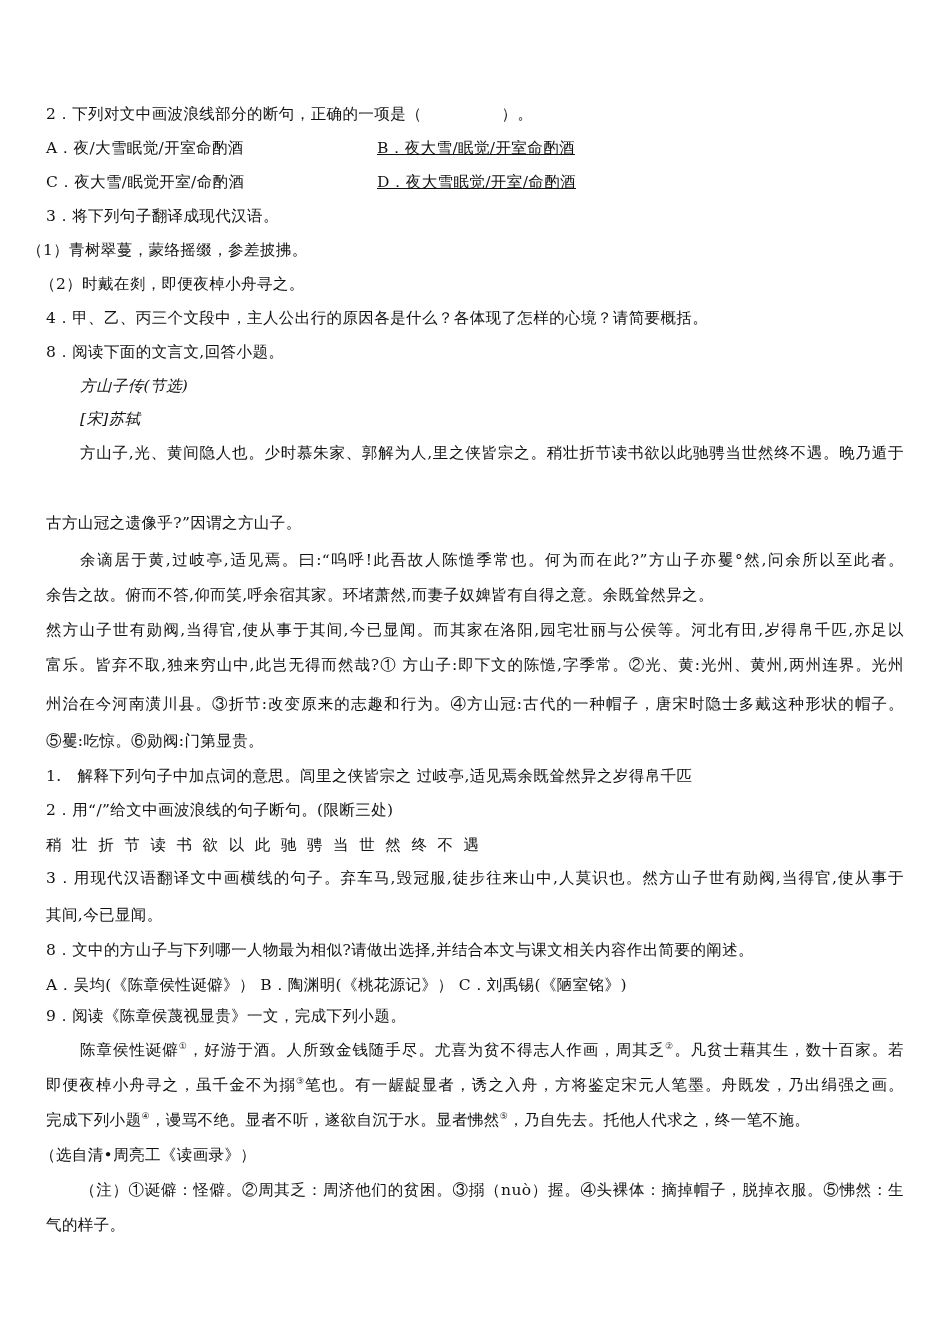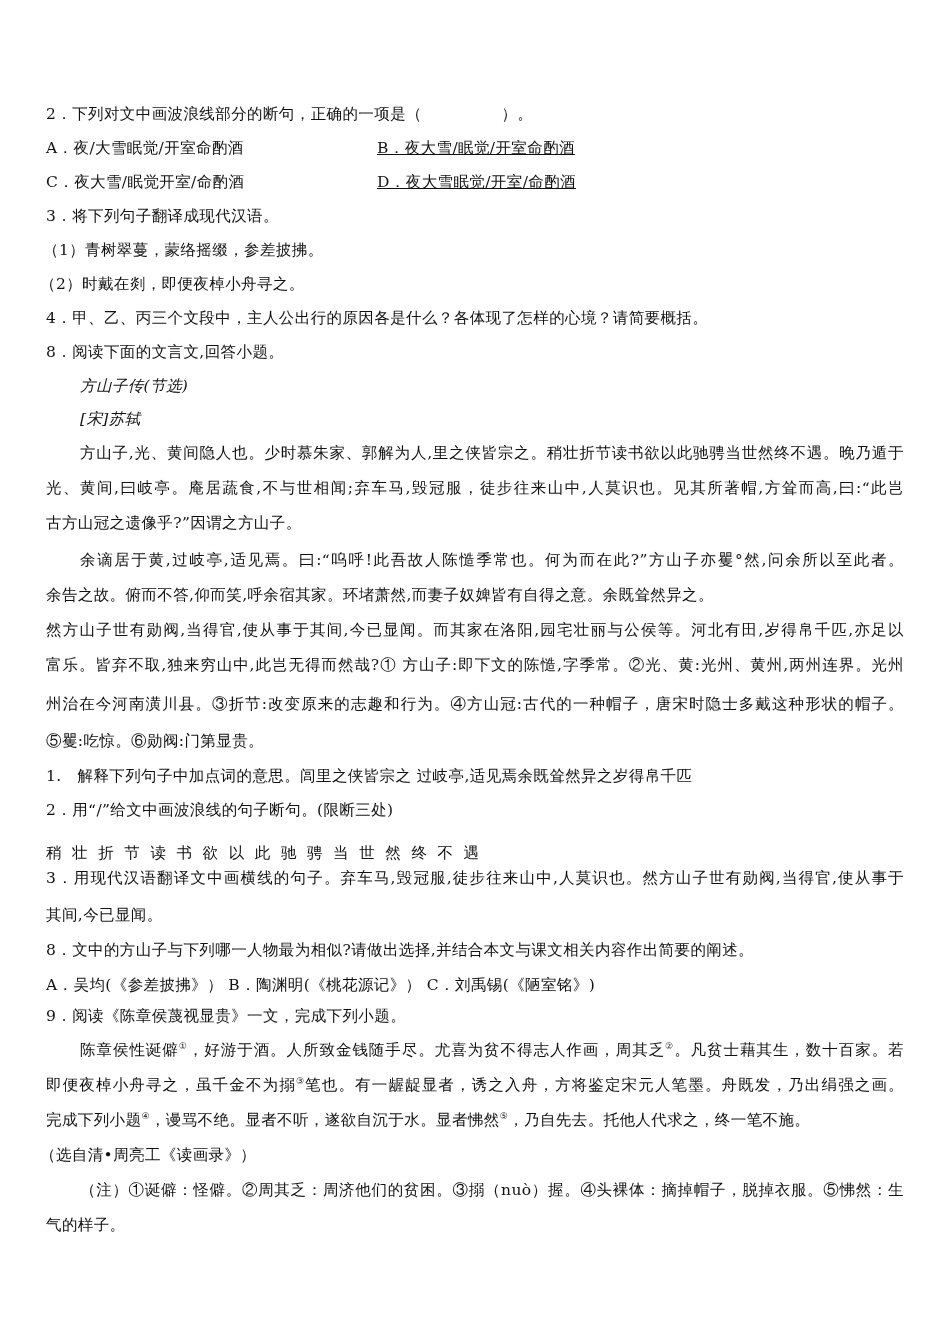--- a/index.html
+++ b/index.html
@@ -9,61 +9,60 @@
     color: #111111;
   }
   .page { position: absolute; left: 0; top: 0; width: 950px; height: 1344px; }
   .ln {
     position: absolute; left: 46px; white-space: nowrap;
     font-size: 15.5px; line-height: 20px; letter-spacing: 0.4px;
   }
   .ln.just { width: 858px; text-align: justify; text-align-last: justify; }
   .ind1 { left: 80px; font-style: italic; }
   .optB { left: 377px; text-decoration: underline; }
-  .spaced { letter-spacing: 10.6px; margin-top: 8px; }
+  .spaced { letter-spacing: 10.6px; }
   sup { font-size: 9px; line-height: 0; vertical-align: super; }
 </style>
 </head>
 <body>
 
 <div class="page">
 
   <div class="ln" style="top:104px">2．下列对文中画波浪线部分的断句，正确的一项是（　　　　　）。</div>
   <div class="ln" style="top:138px">A．夜/大雪眠觉/开室命酌酒</div>
   <div class="ln optB" style="top:138px">B．夜大雪/眠觉/开室命酌酒</div>
   <div class="ln" style="top:172px">C．夜大雪/眠觉开室/命酌酒</div>
   <div class="ln optB" style="top:172px">D．夜大雪眠觉/开室/命酌酒</div>
 
   <div class="ln" style="top:206px">3．将下列句子翻译成现代汉语。</div>
-  <div class="ln" style="top:240px; left:43px">（1）青树翠蔓，蒙络摇缀，参差披拂。</div>
+  <div class="ln" style="top:240px; left:27px">（1）青树翠蔓，蒙络摇缀，参差披拂。</div>
   <div class="ln" style="top:274px; left:40px">（2）时戴在剡，即便夜棹小舟寻之。</div>
 
   <div class="ln" style="top:308px">4．甲、乙、丙三个文段中，主人公出行的原因各是什么？各体现了怎样的心境？请简要概括。</div>
 
   <div class="ln" style="top:342px">8．阅读下面的文言文,回答小题。</div>
   <div class="ln ind1" style="top:376px">方山子传(节选)</div>
   <div class="ln ind1" style="top:409px">[宋]苏轼</div>
 
   <div class="ln just" style="top:443px; left:80px; width:824px">方山子,光、黄间隐人也。少时慕朱家、郭解为人,里之侠皆宗之。稍壮折节读书欲以此驰骋当世然终不遇。晚乃遁于</div>
-  <div class="ln just" style="top:478px">光、黄间,曰岐亭。庵居蔬食,不与世相闻;弃车马,毁冠服，徒步往来山中,人莫识也。见其所著帽,方耸而高,曰:“此岂</div>
   <div class="ln" style="top:513px">古方山冠之遗像乎?”因谓之方山子。</div>
   <div class="ln just" style="top:550px; left:80px; width:824px">余谪居于黄,过岐亭,适见焉。曰:“呜呼!此吾故人陈慥季常也。何为而在此?”方山子亦矍°然,问余所以至此者。</div>
   <div class="ln" style="top:585px">余告之故。俯而不答,仰而笑,呼余宿其家。环堵萧然,而妻子奴婢皆有自得之意。余既耸然异之。</div>
   <div class="ln just" style="top:620px">然方山子世有勋阀,当得官,使从事于其间,今已显闻。而其家在洛阳,园宅壮丽与公侯等。河北有田,岁得帛千匹,亦足以</div>
   <div class="ln just" style="top:655px">富乐。皆弃不取,独来穷山中,此岂无得而然哉?① 方山子:即下文的陈慥,字季常。②光、黄:光州、黄州,两州连界。光州</div>
   <div class="ln just" style="top:694px">州治在今河南潢川县。③折节:改变原来的志趣和行为。④方山冠:古代的一种帽子，唐宋时隐士多戴这种形状的帽子。</div>
   <div class="ln" style="top:731px">⑤矍:吃惊。⑥勋阀:门第显贵。</div>
 
   <div class="ln" style="top:766px">1.　解释下列句子中加点词的意思。闾里之侠皆宗之 过岐亭,适见焉余既耸然异之岁得帛千匹</div>
   <div class="ln" style="top:800px">2．用“/”给文中画波浪线的句子断句。(限断三处)</div>
   <div class="ln spaced" style="top:835px">稍壮折节读书欲以此驰骋当世然终不遇</div>
   <div class="ln just" style="top:868px">3．用现代汉语翻译文中画横线的句子。弃车马,毁冠服,徒步往来山中,人莫识也。然方山子世有勋阀,当得官,使从事于</div>
   <div class="ln" style="top:905px">其间,今已显闻。</div>
   <div class="ln" style="top:940px">8．文中的方山子与下列哪一人物最为相似?请做出选择,并结合本文与课文相关内容作出简要的阐述。</div>
-  <div class="ln" style="top:975px">A．吴均(《参差披拂》） B．陶渊明(《桃花源记》） C．刘禹锡(《陋室铭》)</div>
+  <div class="ln" style="top:975px">A．吴均(《陈章侯性诞僻》） B．陶渊明(《桃花源记》） C．刘禹锡(《陋室铭》)</div>
 
   <div class="ln" style="top:1006px">9．阅读《陈章侯蔑视显贵》一文，完成下列小题。</div>
 
   <div class="ln just" style="top:1040px; left:80px; width:824px"><span>陈章侯性诞僻</span><sup>①</sup><span>，好游于酒。人所致金钱随手尽。尤喜为贫不得志人作画，周其乏</span><sup>②</sup><span>。凡贫士藉其生，数十百家。若</span></div>
   <div class="ln just" style="top:1075px"><span>即便夜棹小舟寻之，虽千金不为搦</span><sup>③</sup><span>笔也。有一龌龊显者，诱之入舟，方将鉴定宋元人笔墨。舟既发，乃出绢强之画。</span></div>
   <div class="ln" style="top:1110px"><span>完成下列小题</span><sup>④</sup><span>，谩骂不绝。显者不听，遂欲自沉于水。显者怫然</span><sup>⑤</sup><span>，乃自先去。托他人代求之，终一笔不施。</span></div>
 
   <div class="ln" style="top:1145px; left:40px">（选自清•周亮工《读画录》）</div>
   <div class="ln just" style="top:1180px; left:80px; width:824px">（注）①诞僻：怪僻。②周其乏：周济他们的贫困。③搦（nuò）握。④头裸体：摘掉帽子，脱掉衣服。⑤怫然：生</div>
   <div class="ln" style="top:1215px">气的样子。</div>

